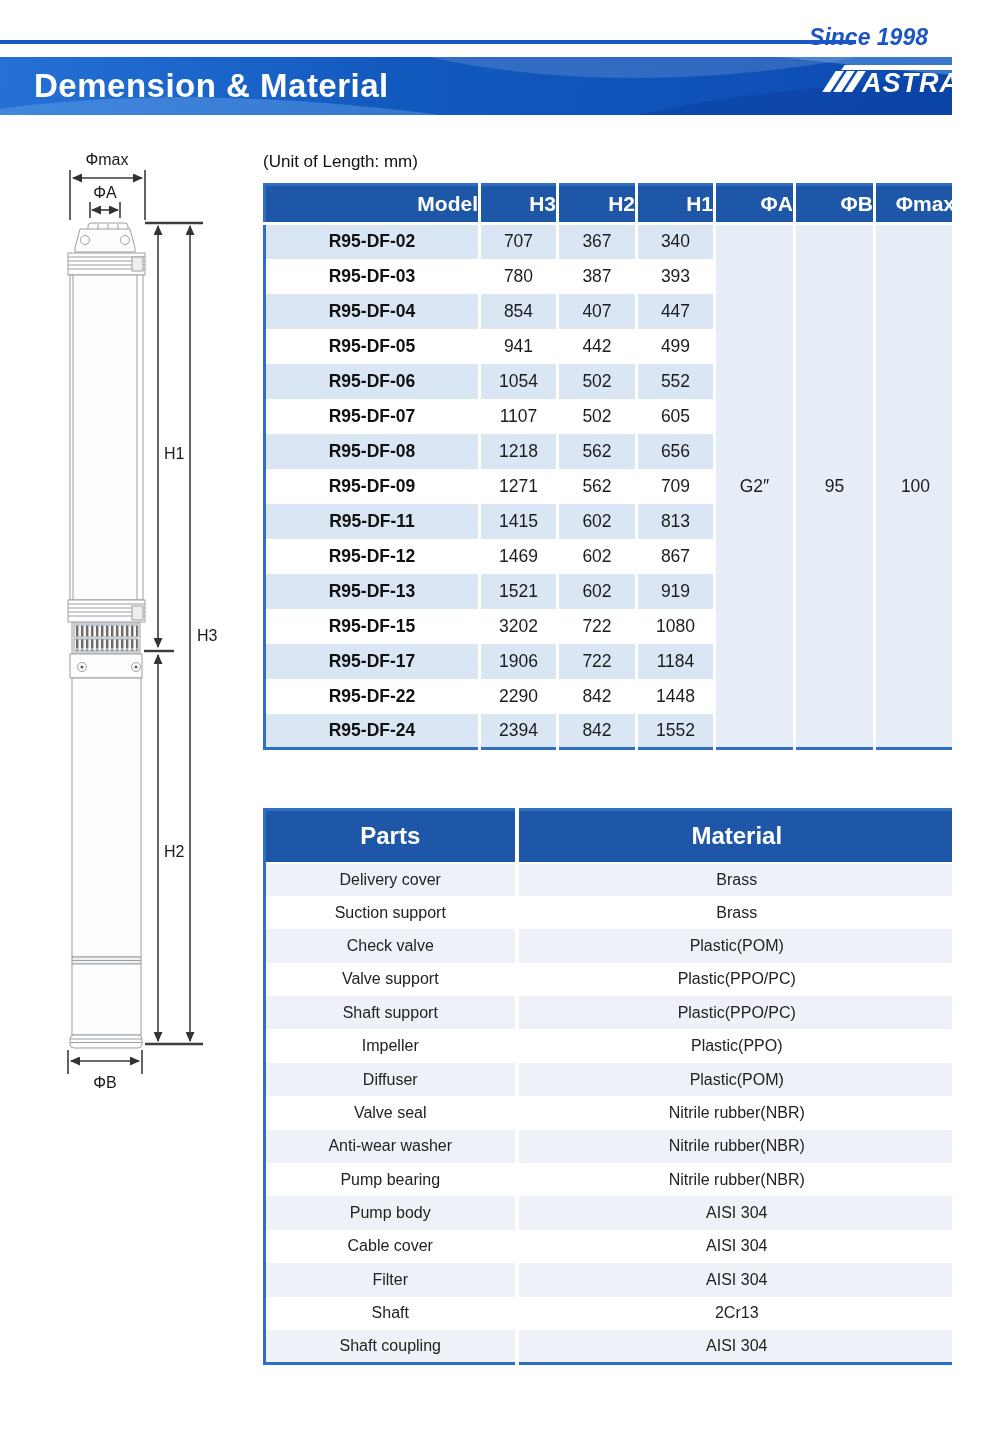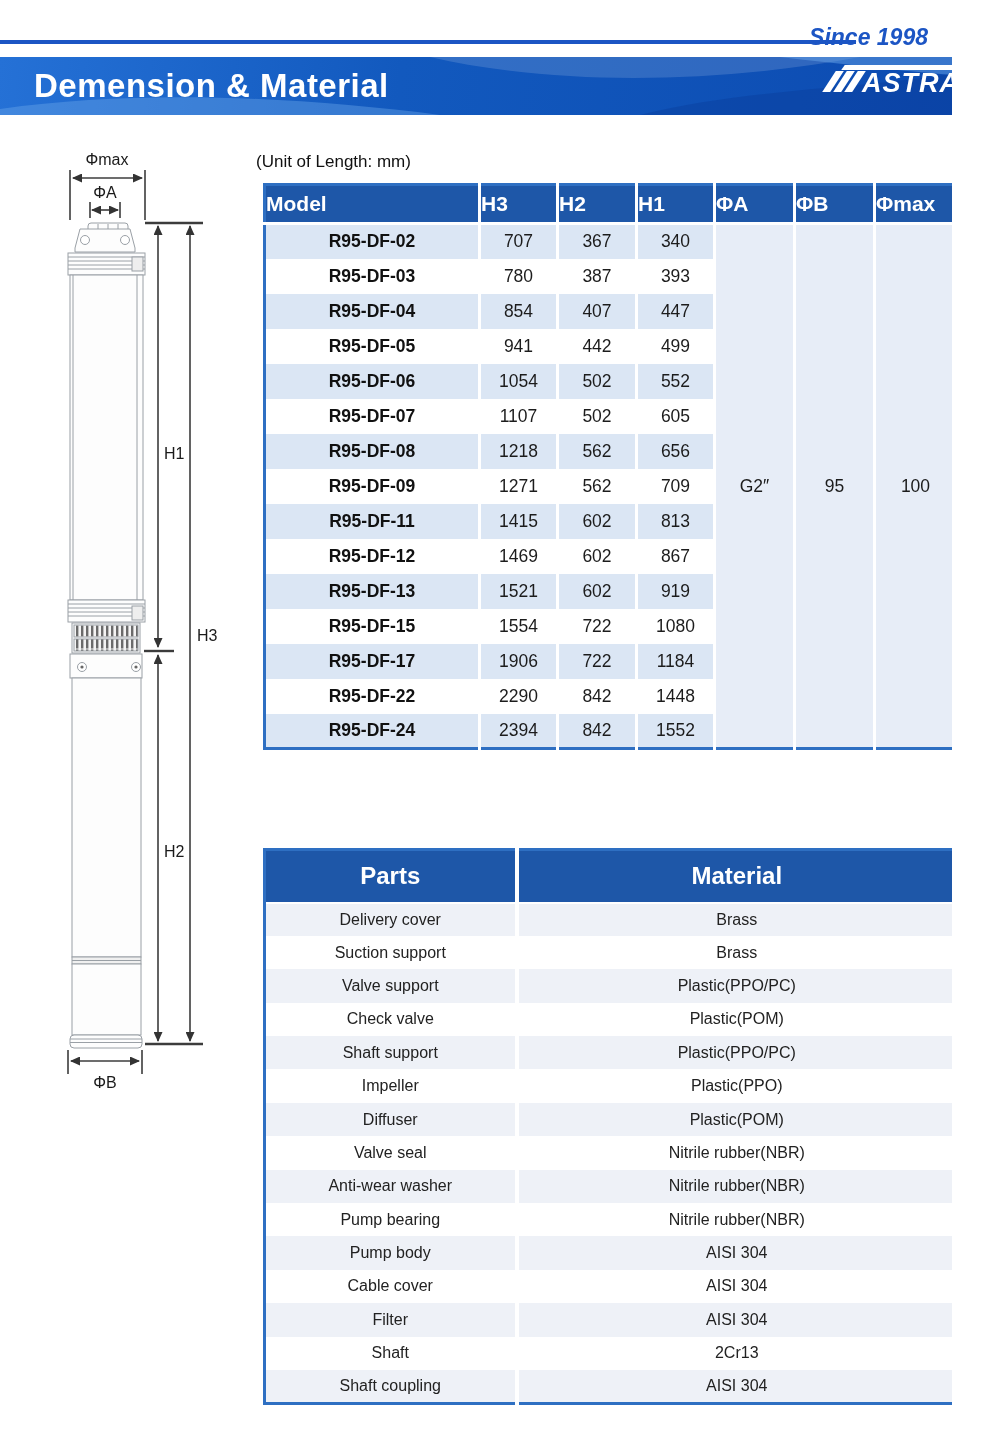--- a/index.html
+++ b/index.html
@@ -21,42 +21,42 @@
   .logo { position:absolute; right:26px; top:7px; text-align:right; }
   .logo-top { position:relative; display:inline-block; padding:7px 14px 0 0; white-space:nowrap; }
   .logo-bar { position:absolute; top:1px; left:14px; width:148px; height:5px; background:#ffffff; transform:skewX(-35deg); }
   .slashes { display:inline-block; vertical-align:baseline; }
   .slashes i { display:inline-block; width:8px; height:21px; background:#ffffff; transform:skewX(-33deg); margin-right:3px; }
   .logo-word { font-size:27px; font-weight:bold; font-style:italic; color:#ffffff; letter-spacing:1px; line-height:21px; }
   .reg { position:absolute; right:-2px; top:-6px; font-size:13px; color:#ffffff; font-weight:bold; }
   .logo-sub { font-size:16px; font-weight:bold; color:#ffffff; letter-spacing:1.2px; margin-top:18px; }
 
   
-  .unit-note { position:absolute; left:256px; top:152px; font-size:17px; color:#111111; }
+  .unit-note { position:absolute; left:263px; top:152px; font-size:17px; color:#111111; }
 
   
   .pump { position:absolute; left:40px; top:145px; width:200px; height:950px; }
   .pump text { font-size:16px; fill:#1a1a1a; font-family:"Liberation Sans", sans-serif; }
 
   
   table.dim-table { position:absolute; left:263px; top:183px; width:692px;
                     border-collapse:collapse; border:3px solid #2e6fc2; table-layout:fixed; }
   table.dim-table th { background:#1e57a8; color:#ffffff; font-size:21px; font-weight:bold;
-                       height:39px; border-left:3px solid #ffffff; border-bottom:3px solid #ffffff; text-align:left; }
+                       height:39px; border-left:3px solid #ffffff; border-bottom:3px solid #ffffff; text-align:right; }
   table.dim-table th:first-child { border-left:none; }
   table.dim-table td { height:35px; text-align:center; font-size:17.5px; color:#1c1c1c;
                        border-left:3px solid #ffffff; }
   table.dim-table td:first-child { border-left:none; }
   table.dim-table tbody tr:nth-child(odd) { background:#dbe6f4; }
   table.dim-table tbody tr:nth-child(even) { background:#ffffff; }
   table.dim-table td.model-cell { font-weight:bold; color:#111111; }
   table.dim-table td.merged-cell { background:#e7edf7; }
 
   
-  table.parts-table { position:absolute; left:263px; top:848px; width:692px;
+  table.parts-table { position:absolute; left:263px; top:808px; width:692px;
                       border-collapse:collapse; border:3px solid #2e6fc2; table-layout:fixed; }
   table.parts-table th { background:#1e57a8; color:#ffffff; font-size:24px; font-weight:bold;
                          height:53px; border-left:4px solid #ffffff; border-bottom:2px solid #ffffff; text-align:center; }
   table.parts-table th:first-child { border-left:none; }
   table.parts-table td { height:33.4px; text-align:center; font-size:16px; color:#222222;
                          border-left:4px solid #ffffff; }
   table.parts-table td:first-child { border-left:none; }
   table.parts-table tbody tr:nth-child(odd) { background:#eef1f7; }
   table.parts-table tbody tr:nth-child(even) { background:#ffffff; }
 </style>
@@ -270,21 +270,21 @@
           <td class="num-cell">867</td>
         </tr>
         <tr>
           <td class="model-cell">R95-DF-13</td>
           <td class="num-cell">1521</td>
           <td class="num-cell">602</td>
           <td class="num-cell">919</td>
         </tr>
         <tr>
           <td class="model-cell">R95-DF-15</td>
-          <td class="num-cell">1554</td>
+          <td class="num-cell">3202</td>
           <td class="num-cell">722</td>
           <td class="num-cell">1080</td>
         </tr>
         <tr>
           <td class="model-cell">R95-DF-17</td>
           <td class="num-cell">1906</td>
           <td class="num-cell">722</td>
           <td class="num-cell">1184</td>
         </tr>
         <tr>
@@ -316,28 +316,28 @@
     <tbody>
         <tr>
           <td class="part-cell">Delivery cover</td>
           <td class="material-cell">Brass</td>
         </tr>
         <tr>
           <td class="part-cell">Suction support</td>
           <td class="material-cell">Brass</td>
         </tr>
         <tr>
+          <td class="part-cell">Check valve</td>
+          <td class="material-cell">Plastic(POM)</td>
+        </tr>
+        <tr>
           <td class="part-cell">Valve support</td>
           <td class="material-cell">Plastic(PPO/PC)</td>
         </tr>
         <tr>
-          <td class="part-cell">Check valve</td>
-          <td class="material-cell">Plastic(POM)</td>
-        </tr>
-        <tr>
           <td class="part-cell">Shaft support</td>
           <td class="material-cell">Plastic(PPO/PC)</td>
         </tr>
         <tr>
           <td class="part-cell">Impeller</td>
           <td class="material-cell">Plastic(PPO)</td>
         </tr>
         <tr>
           <td class="part-cell">Diffuser</td>
           <td class="material-cell">Plastic(POM)</td>

